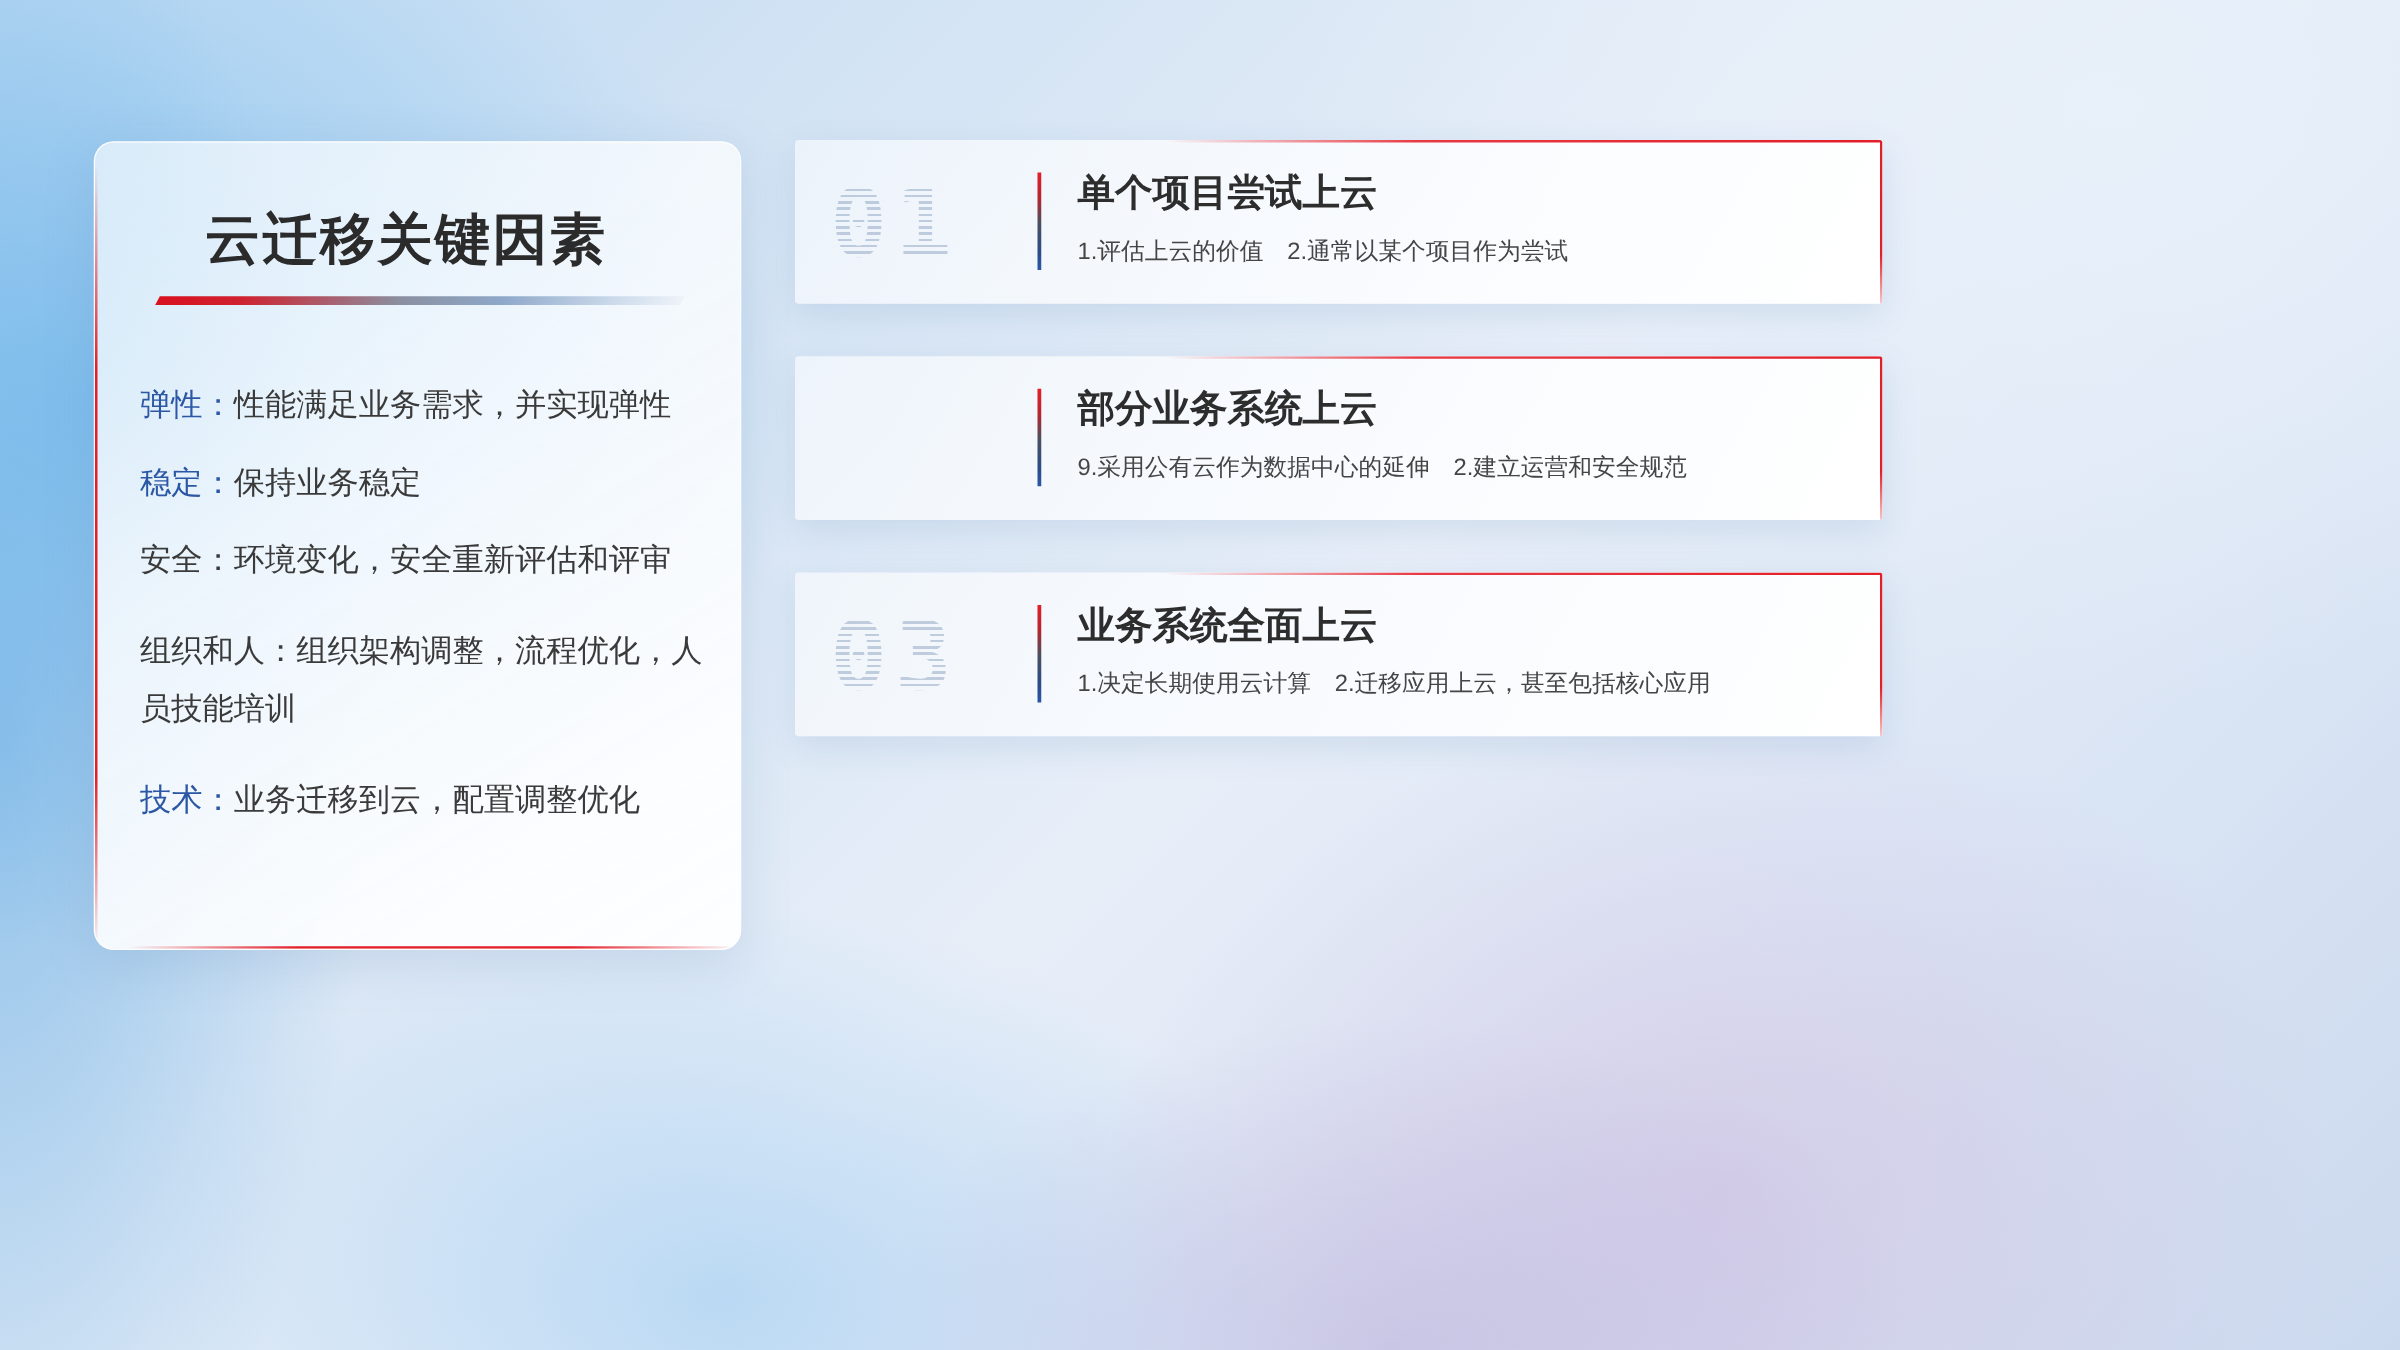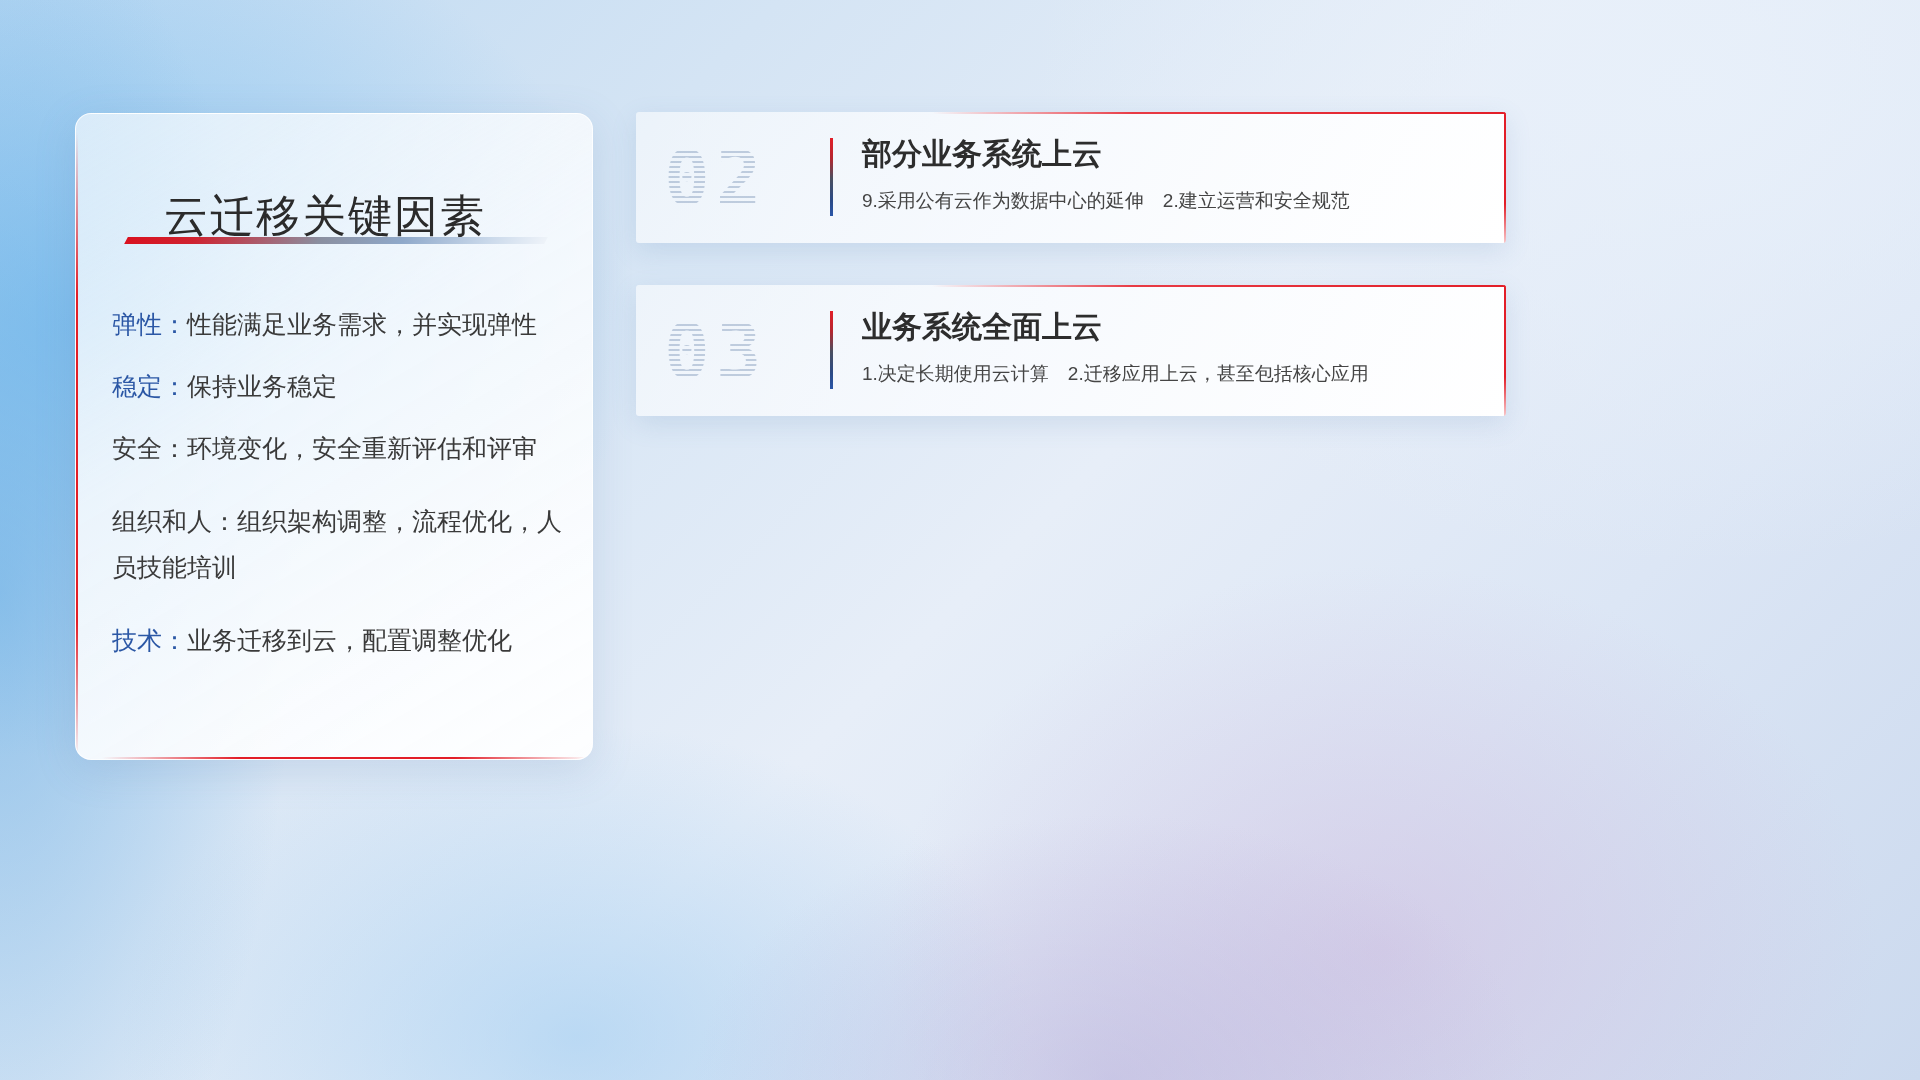--- a/index.html
+++ b/index.html
@@ -33,22 +33,22 @@
   }
   .left-card::after{
     content:"";position:absolute;left:0;top:18px;bottom:0;width:2px;
     background:linear-gradient(180deg,rgba(226,30,40,0) 0%,#e21e28 26%,#e21e28 78%,rgba(226,30,40,0) 100%);
   }
   .left-card::before{
     content:"";position:absolute;right:0;bottom:0;left:26px;height:2px;
     background:linear-gradient(90deg,rgba(226,30,40,0) 0%,#e21e28 28%,#e21e28 72%,rgba(226,30,40,0) 100%);
   }
   .panel-title{
-    position:absolute;left:88px;top:73px;
-    font-size:44px;font-weight:normal;color:#2b2b2b;letter-spacing:2px;
+    position:absolute;left:88px;top:48px;
+    font-size:44px;font-weight:bold;color:#2b2b2b;letter-spacing:2px;
     white-space:nowrap;
   }
   .panel-rule{
     position:absolute;left:50px;top:123px;width:420px;height:7px;
     background:linear-gradient(90deg,#d9111f 0%,#cf2230 16%,#8a8fa0 46%,#8fa9ca 66%,#c9d8ea 86%,#eef3f9 100%);
     transform:skewX(-28deg);
   }
   .panel-list{position:absolute;left:36px;top:198px;right:22px;}
   .panel-row{
     font-size:25px;line-height:1.0;color:#3a3a3a;
@@ -132,24 +132,31 @@
 
     <div class="panel-row accent">
       <span class="k">技术：</span><span class="v">业务迁移到云，配置调整优化</span>
     </div>
 
   </div>
 </div>
 
 <div class="cards">
 
+  <div class="card">
+    <div class="card-inner">
+      <div class="card-num">01</div>
+      <div class="card-bar"></div>
+      <div class="card-title">单个项目尝试上云</div>
+      <div class="card-sub">1.评估上云的价值　2.通常以某个项目作为尝试</div>
+    </div>
+  </div>
 
   <div class="card">
     <div class="card-inner">
-      <div class="card-num">02</div>
       <div class="card-bar"></div>
       <div class="card-title">部分业务系统上云</div>
       <div class="card-sub">9.采用公有云作为数据中心的延伸　2.建立运营和安全规范</div>
     </div>
   </div>
 
   <div class="card">
     <div class="card-inner">
       <div class="card-num">03</div>
       <div class="card-bar"></div>

